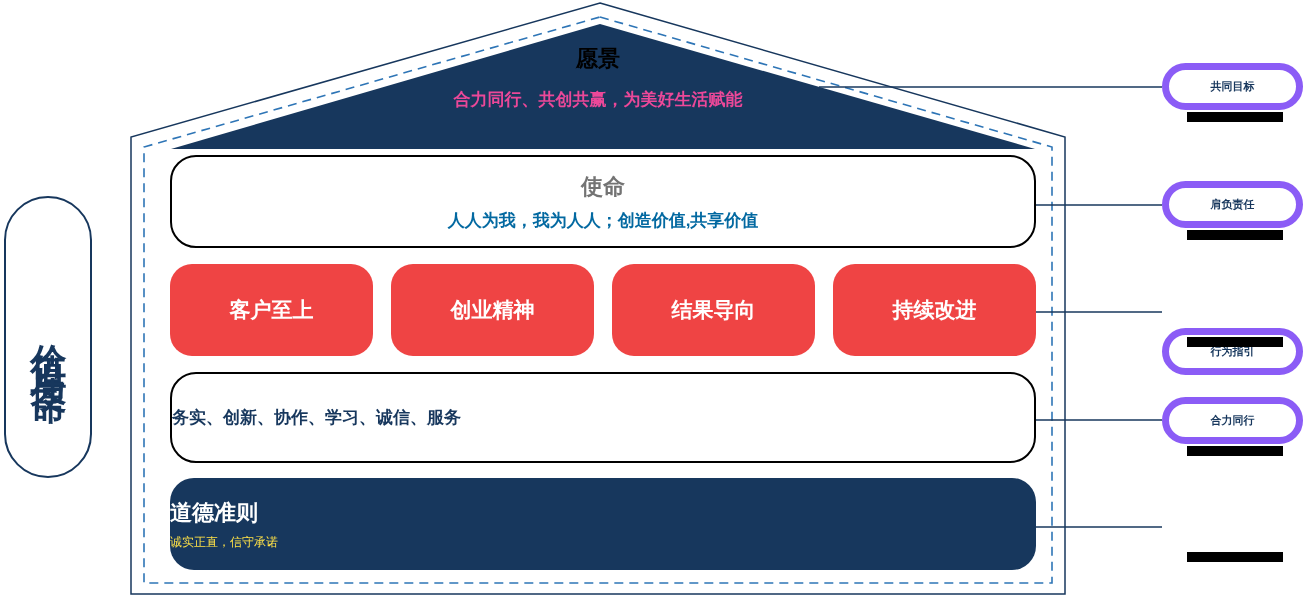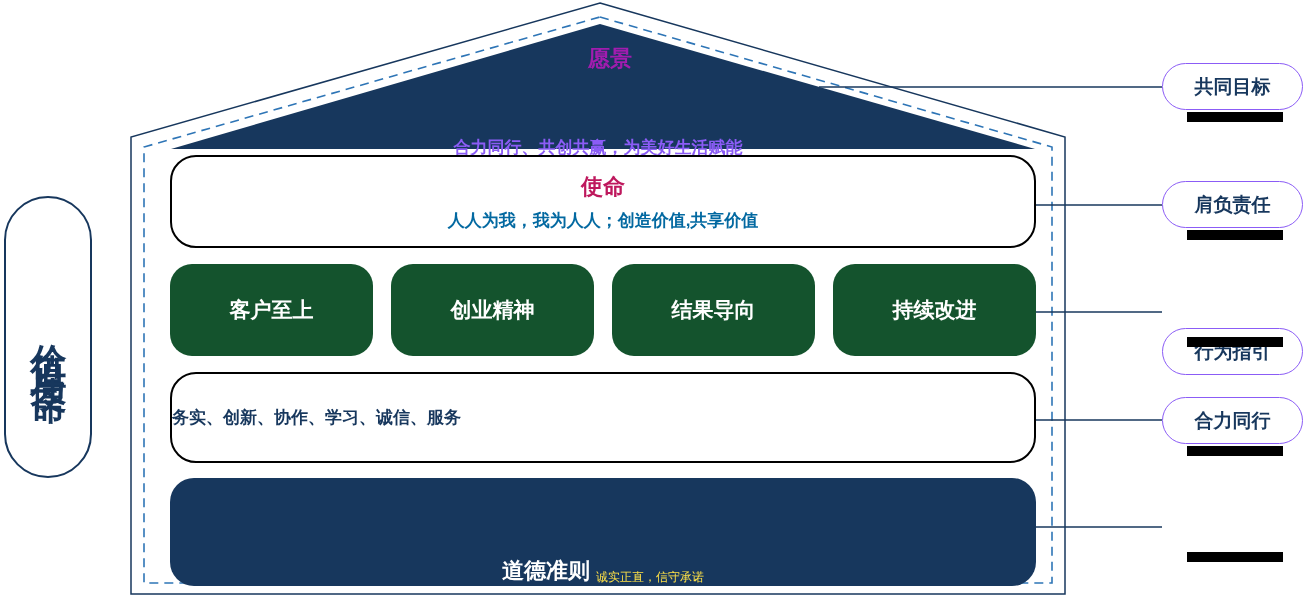--- a/index.html
+++ b/index.html
@@ -16,66 +16,66 @@
     display:flex; align-items:center; justify-content:center;
   }
   .left-banner span {
     writing-mode:vertical-rl; text-orientation:upright;
     font-size:36px; font-weight:bold; color:#17375D; letter-spacing:11px;
     margin-top:11px;
   }
 
   
   .roof-title {
-    position:absolute; left:460px; top:44px; width:300px; text-align:center;
-    color:#a21caf; font-size:22px; font-weight:bold;
+    position:absolute; left:448px; top:44px; width:300px; text-align:center;
+    color:#000000; font-size:22px; font-weight:bold;
   }
   .roof-subtitle {
     position:absolute; left:398px; top:88px; width:400px; text-align:center;
-    color:#8b5cf6; font-size:17px; font-weight:bold;margin-top:48px;
+    color:#ec4899; font-size:17px; font-weight:bold;
   }
 
   
   .mission-box, .spirit-box, .ethics-box, .values-row {
     position:absolute; left:170px; width:866px; box-sizing:border-box;
   }
   .mission-box {
     top:155px; height:93px; background:#ffffff; border:2.5px solid #000000;
     border-radius:26px; display:flex; flex-direction:column;
     align-items:center; justify-content:center; gap:7px;
   }
-  .mission-box .title { font-size:22px; font-weight:bold; color:#be185d; }
+  .mission-box .title { font-size:22px; font-weight:bold; color:#737373; }
   .mission-box .sub   { font-size:17px; font-weight:bold; color:#0369a1; }
 
   .values-row { top:264px; height:92px; display:flex; gap:18px; }
   .value-box {
-    flex:1; background:#14532d; border-radius:22px; color:#ffffff;
+    flex:1; background:#ef4444; border-radius:22px; color:#ffffff;
     display:flex; align-items:center; justify-content:center;
     font-size:21px; font-weight:bold;
   }
 
   .spirit-box {
     top:372px; height:91px; background:#ffffff; border:2.5px solid #000000;
     border-radius:26px; display:flex; align-items:center; justify-content:flex-start;
     font-size:17px; font-weight:bold; color:#17375D;
   }
 
   .ethics-box {
-    top:478px; height:108px; background:#17375D; border-radius:24px;
-    display:flex; flex-direction:row; align-items:flex-end; justify-content:center; gap:6px;
+    top:478px; height:92px; background:#17375D; border-radius:24px;
+    display:flex; flex-direction:column; align-items:flex-start; justify-content:center; gap:6px;
   }
   .ethics-box .title { font-size:22px; font-weight:bold; color:#ffffff; }
   .ethics-box .sub   { font-size:12px; color:#fde047; }
 
   
   .side-label {
     position:absolute; left:1162px; width:141px; height:47px; box-sizing:border-box;
-    border:1px solid #8b5cf6; border-radius:25px; background:#ffffff;
+    border:7px solid #8b5cf6; border-radius:25px; background:#ffffff;
     display:flex; align-items:center; justify-content:center;
-    font-size:19px; font-weight:bold; color:#17375D;
+    font-size:11px; font-weight:bold; color:#17375D;
   }
   .side-shadow {
     position:absolute; left:1187px; width:96px; height:10px; background:#000000;
   }
   .sl1 { top:63px;  } .sh1 { top:112px; }
   .sl2 { top:181px; } .sh2 { top:230px; }
   .sl3 { top:288px;margin-top:40px; } .sh3 { top:337px; }
   .sl4 { top:397px; } .sh4 { top:446px; }
   .sl5 { top:503px; } .sh5 { top:552px; }
 </style>

